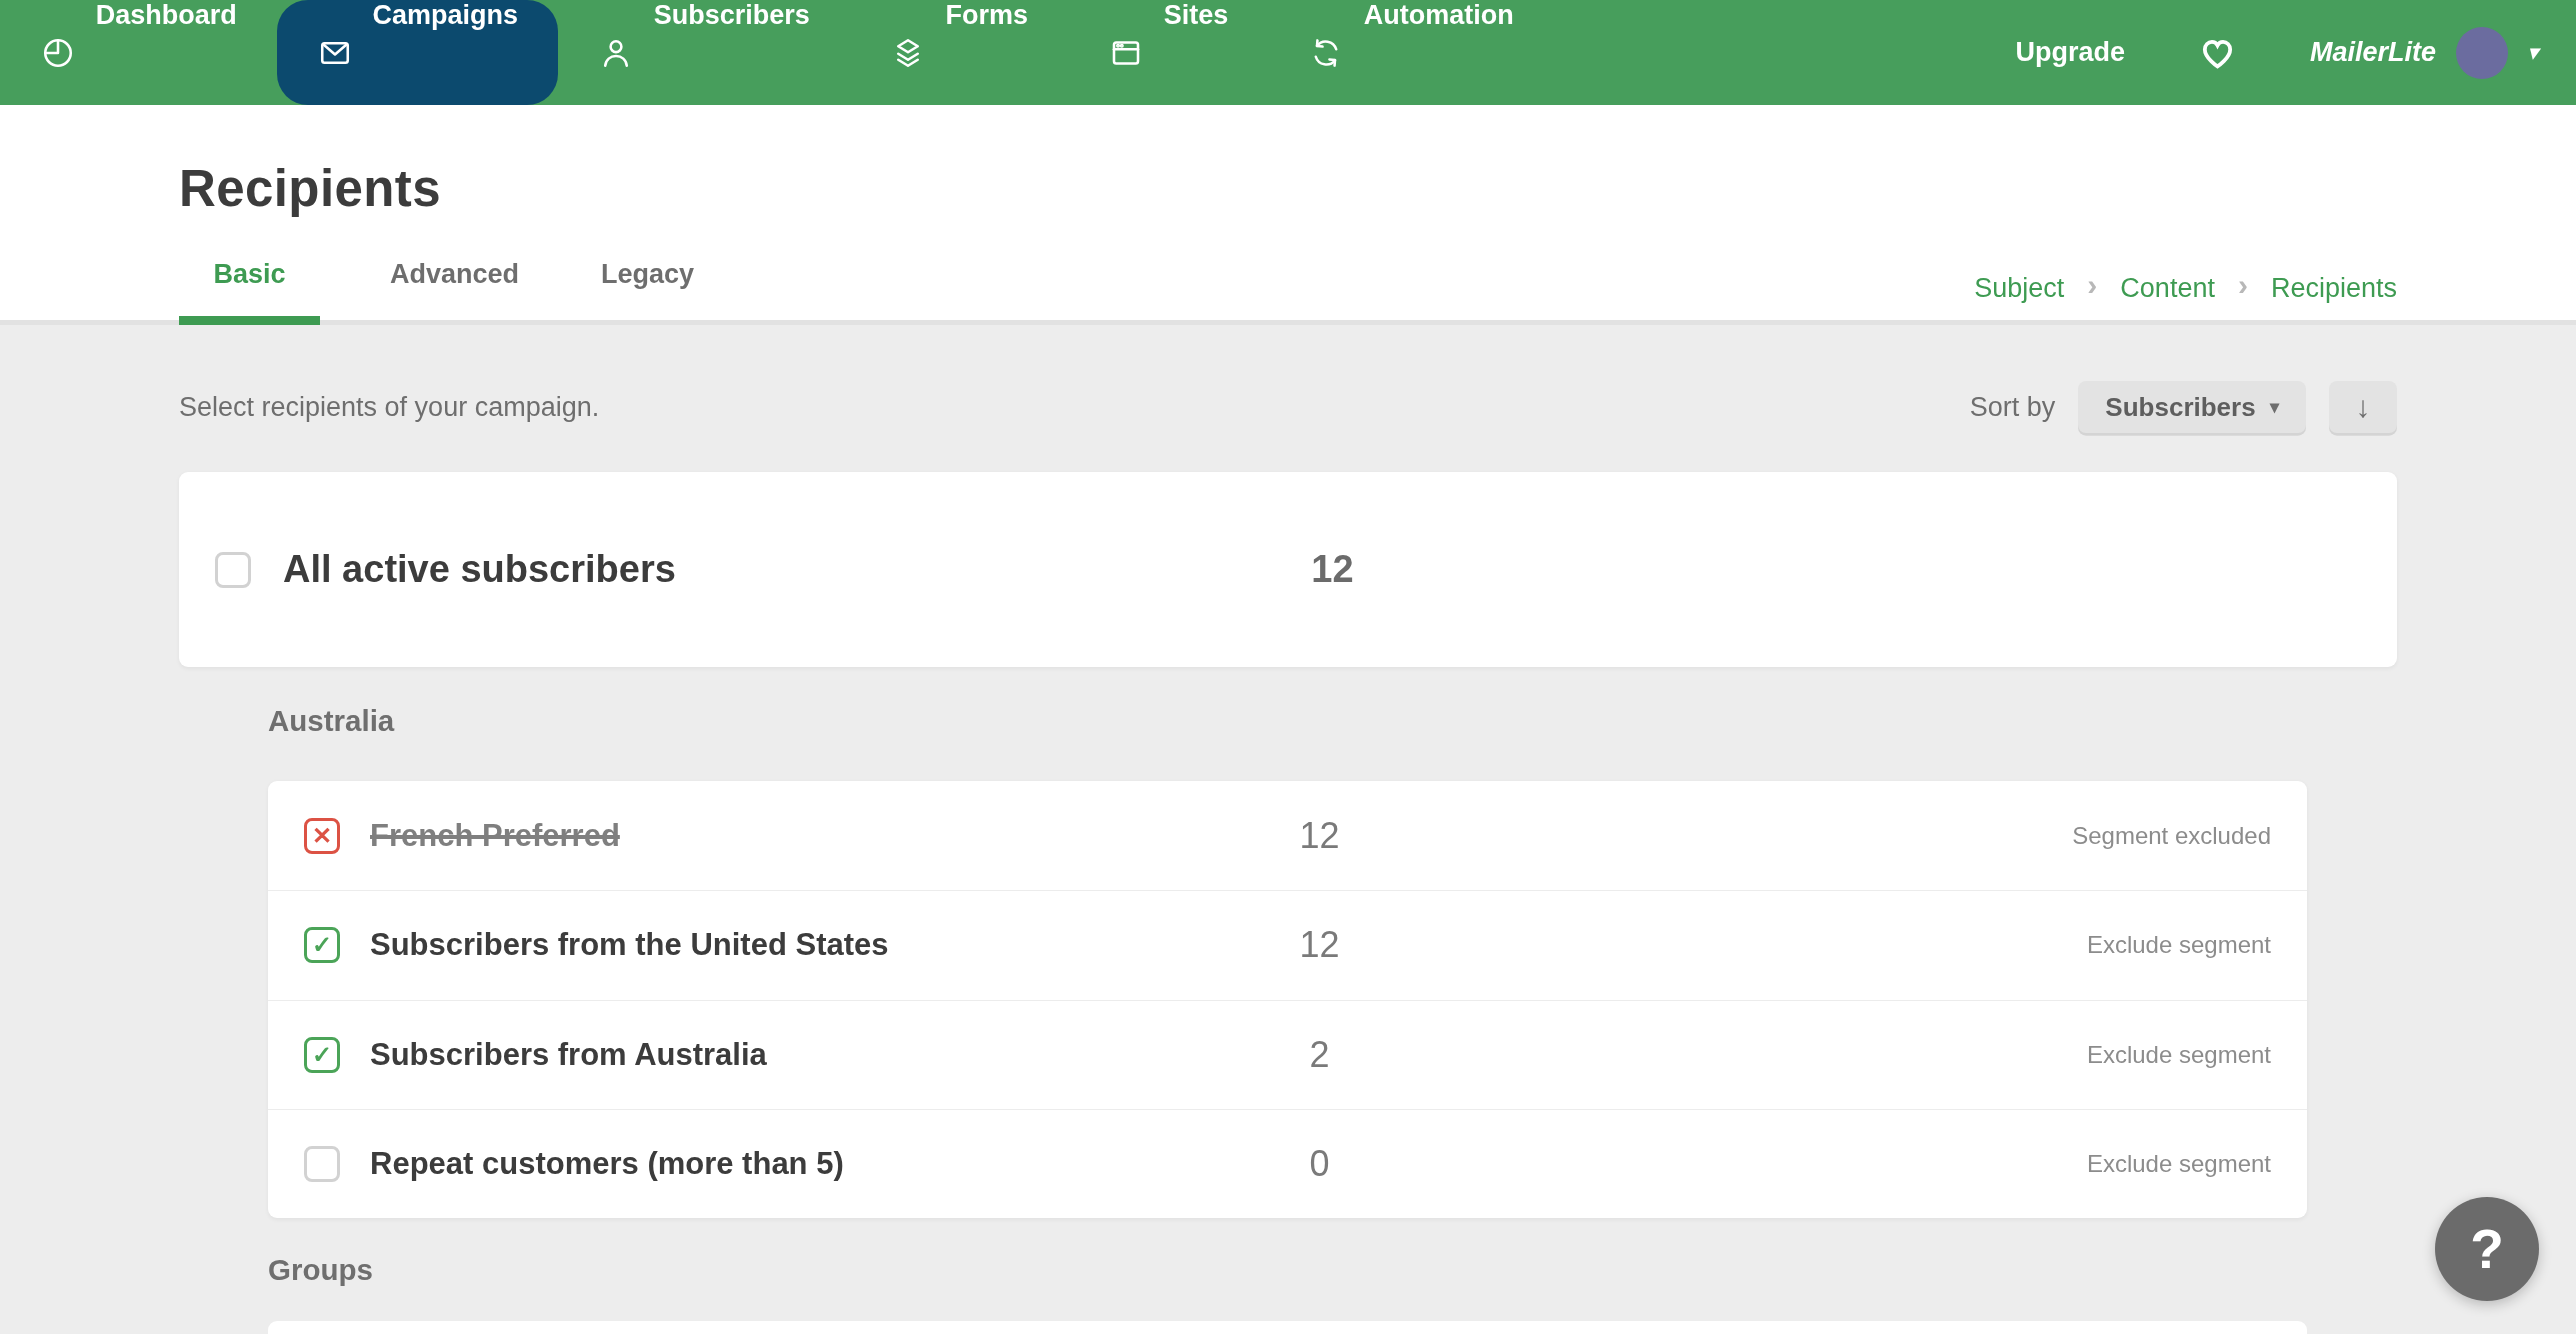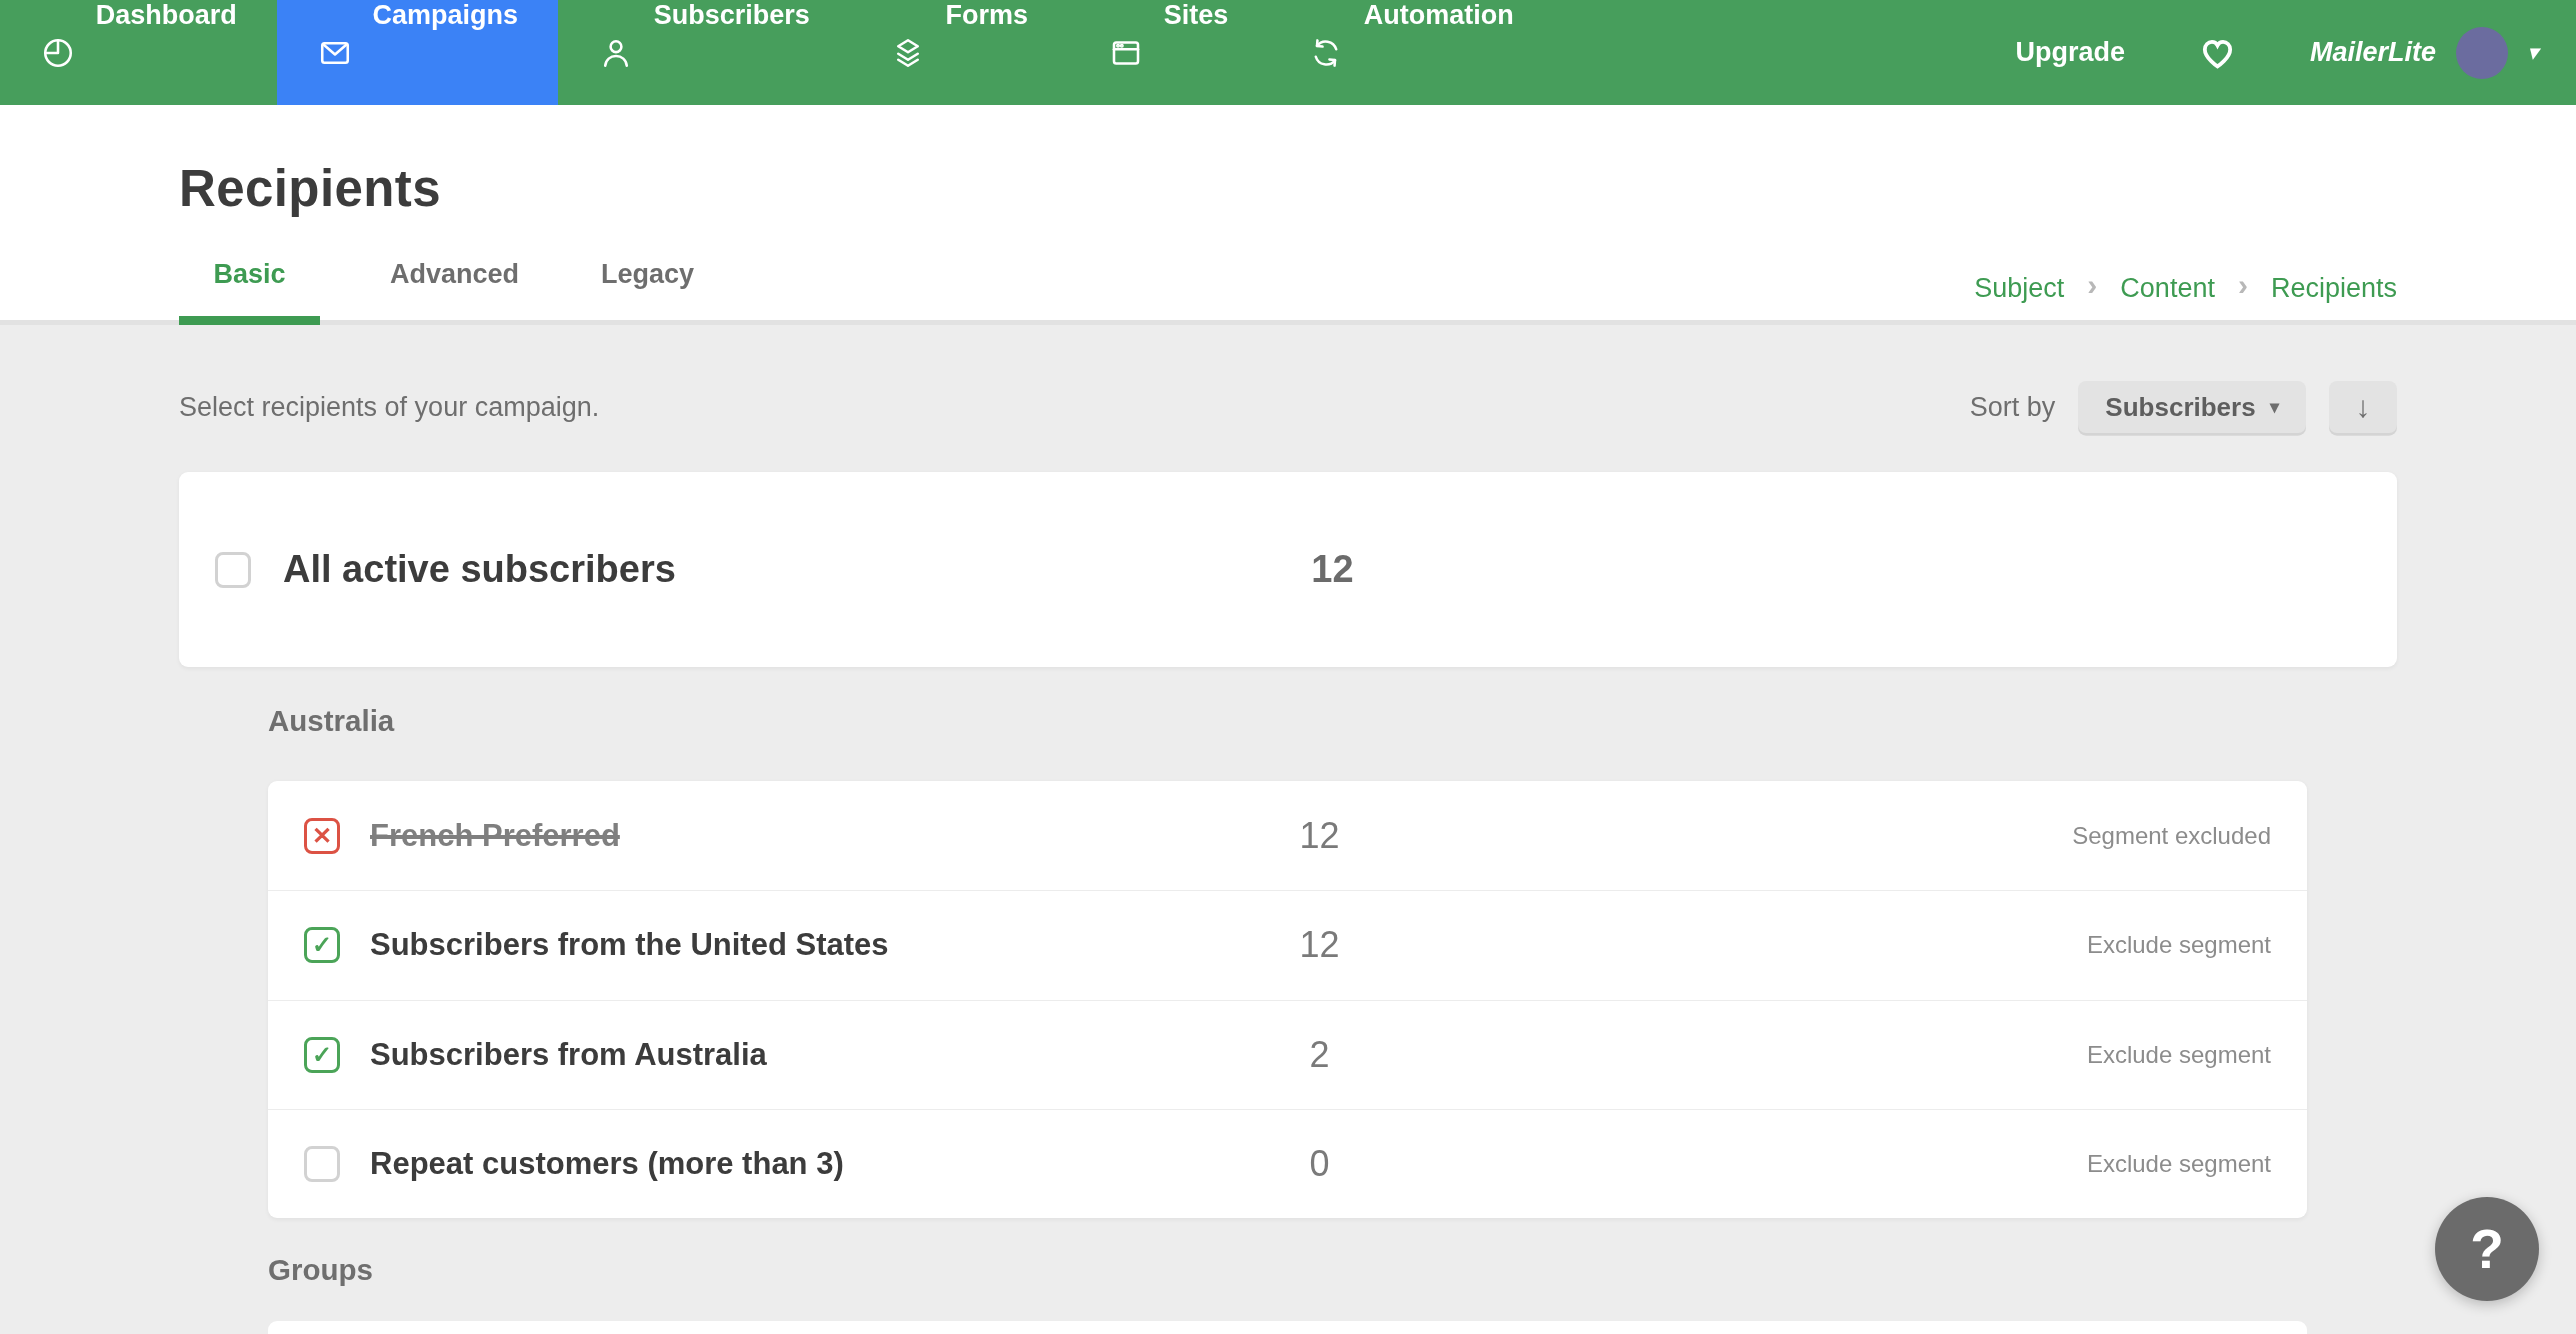--- a/index.html
+++ b/index.html
@@ -4,21 +4,21 @@
 <style>
   * { margin:0; padding:0; box-sizing:border-box; }
   html,body { width:2576px; height:1335px; overflow:hidden;
     font-family:"Liberation Sans", sans-serif; background:#EDEDED; }
 
   
   .navbar { position:absolute; top:0; left:0; width:2576px; height:105px;
     background:#479E5C; display:flex; align-items:stretch; z-index:10; }
   .nav-item { display:flex; gap:19.7px; padding:0 40px;
     color:#fff; font-size:27px; font-weight:700; cursor:pointer; }
-  .nav-item.active { background:#3b82f6; }
+  .nav-item.active { background:#0c4a6e;border-radius:31px; }
   .nav-icon { display:flex; align-items:center; }
   .nav-icon svg { width:36px; height:36px; stroke:#fff; fill:none;
     stroke-width:1.7; stroke-linecap:round; stroke-linejoin:round; }
   .nav-right { margin-left:auto; display:flex; align-items:center;
     padding-right:38px; }
   .upgrade { color:#fff; font-size:27px; font-weight:700; cursor:pointer; }
   .heart { margin-left:73px; display:flex; cursor:pointer; }
   .heart svg { width:39px; height:38px; stroke:#fff; fill:none; stroke-width:2.4; }
   .account { margin-left:73px; display:flex; align-items:center; gap:20px;
     color:#fff; font-size:27px; font-weight:700; cursor:pointer;font-style:italic; }
@@ -244,21 +244,21 @@
       <span class="seg-action">Exclude segment</span>
     </div>
     <div class="seg-row state-checked">
       <span class="cb seg-checkbox cb-checked">✓</span>
       <span class="seg-label">Subscribers from Australia</span>
       <span class="seg-count">2</span>
       <span class="seg-action">Exclude segment</span>
     </div>
     <div class="seg-row state-unchecked">
       <span class="cb seg-checkbox cb-empty"></span>
-      <span class="seg-label">Repeat customers (more than 3)</span>
+      <span class="seg-label">Repeat customers (more than 5)</span>
       <span class="seg-count">0</span>
       <span class="seg-action">Exclude segment</span>
     </div>
   </div>
 
   <div class="section-heading groups-heading">Groups</div>
   <div class="card card-sliver"></div>
 
   <button class="help-btn">
     <span>?</span>

